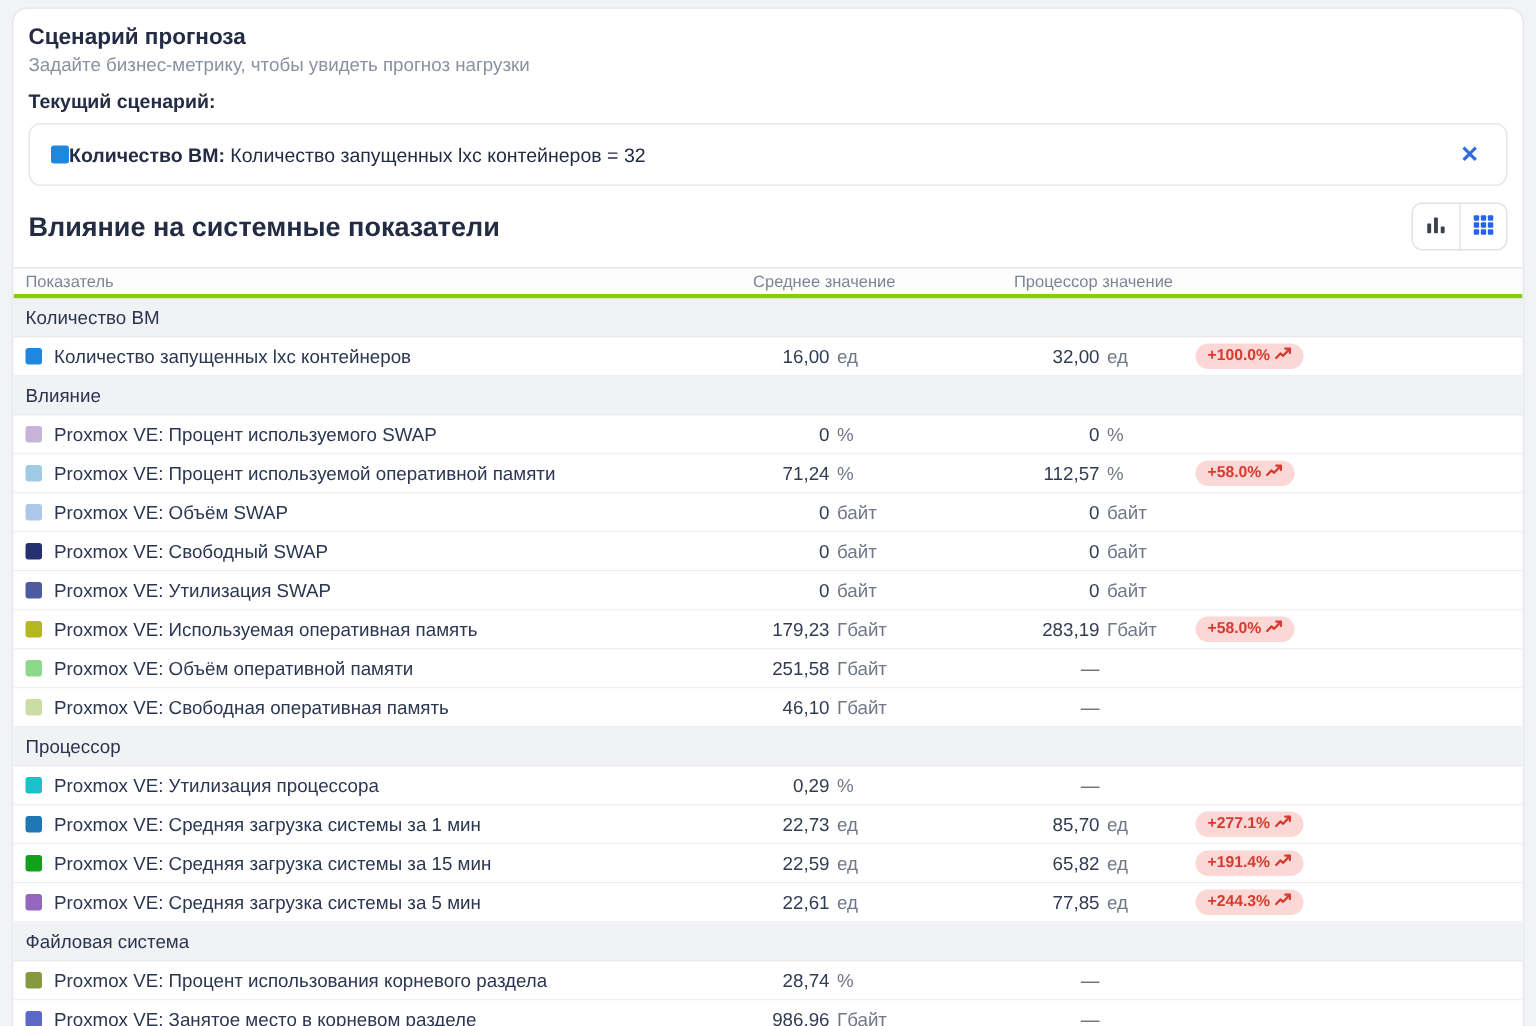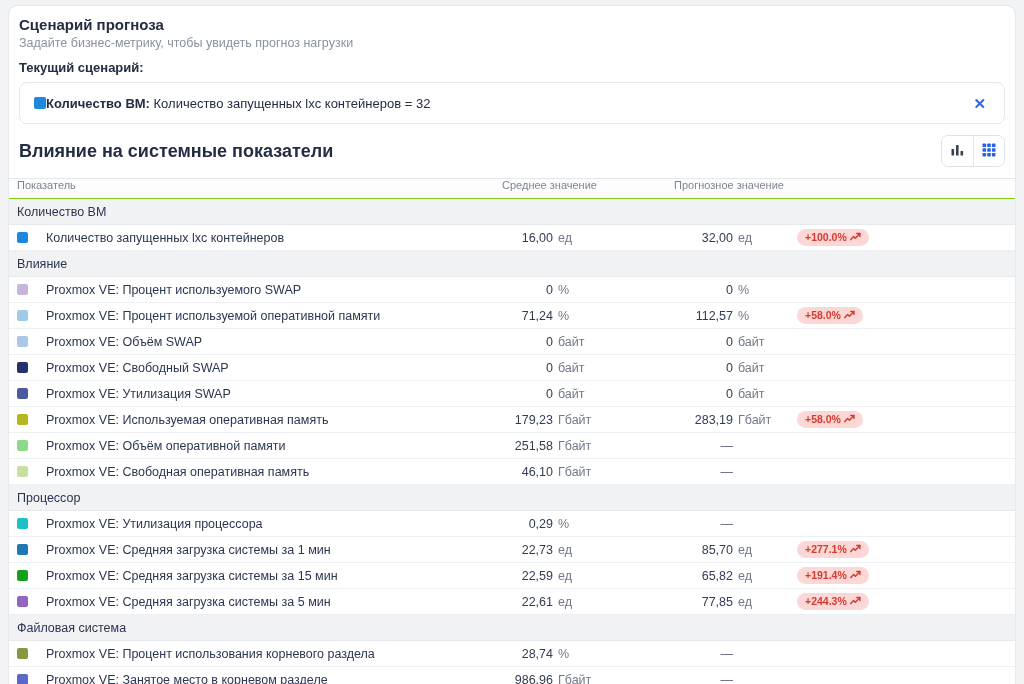--- a/index.html
+++ b/index.html
@@ -31,40 +31,40 @@
     margin-left:auto; background:none; border:none; cursor:pointer;
     color:#2e6bdd; font-size:15px; font-weight:700; line-height:1; padding:4px;
   }
   .impact-head { display:flex; align-items:center; justify-content:space-between; padding:11px 10px; }
   .impact-title { font-size:18px; font-weight:700; color:#232c42; }
   .toggle-group { display:flex; border:1px solid #dde1e8; border-radius:7px; overflow:hidden; background:#fff; }
   .tg-btn { width:31px; height:30px; display:flex; align-items:center; justify-content:center; background:#fff; border:none; cursor:pointer; }
   .tg-btn + .tg-btn { border-left:1px solid #e3e6eb; }
 
   .thead {
-    display:flex; align-items:flex-start; height:21px; padding:0 8px;
-    border-top:1px solid #e4e7eb; border-bottom:1px solid #84cc16;
+    display:flex; align-items:center; height:21px; padding:0 8px;
+    border-top:1px solid #e4e7eb; border-bottom:3px solid #84cc16;
     font-size:11px; color:#7d8595; background:#fdfdfe;
   }
   .h-name { flex:1; }
   .h-avg  { width:223px; text-align:center; }
   .h-fore { width:136px; text-align:center; }
   .h-end  { width:210px; }
 
   .grow {
     height:26px; display:flex; align-items:center; padding:0 8px;
     background:#f1f2f4; border-bottom:1px solid #e7e9ec;
     font-size:12.5px; font-weight:400; color:#2a3450;
   }
   .row {
     height:26px; display:flex; align-items:center; padding:0 8px;
     background:#fff; border-bottom:1px solid #edeff2;
     font-size:12.5px;
   }
-  .c-name { flex:1; display:flex; align-items:center; gap:18px; min-width:0; }
+  .c-name { flex:1; display:flex; align-items:center; gap:8px; min-width:0; }
   .m-label { color:#2b3650; font-weight:500; white-space:nowrap; overflow:hidden; }
   .row .swatch { width:11px; height:11px; }
   .c-avg-num  { width:115px; text-align:right; color:#323c52; font-weight:500; }
   .c-avg-unit { width:108px; text-align:left; padding-left:5px; color:#707888; }
   .c-fore-num { width:72px; text-align:right; color:#323c52; font-weight:500; }
   .c-fore-unit{ width:64px; text-align:left; padding-left:5px; color:#707888; }
   .c-fore-num.dash { color:#5a6170; font-weight:400; }
   .c-badge { width:82px; display:flex; justify-content:flex-start; }
   .c-end { width:128px; }
   .badge {
@@ -116,21 +116,21 @@
             </g>
           </svg>
         </span>
       </button>
     </div>
   </div>
 
   <div class="thead">
     <div class="h-name">Показатель</div>
     <div class="h-avg">Среднее значение</div>
-    <div class="h-fore">Прогнозное значение</div>
+    <div class="h-fore">Процессор значение</div>
     <div class="h-end"></div>
   </div>
 
   <div>
   <div class="grow">
     <span>Количество ВМ</span>
   </div>
 
   <div class="row">
     <div class="c-name">

